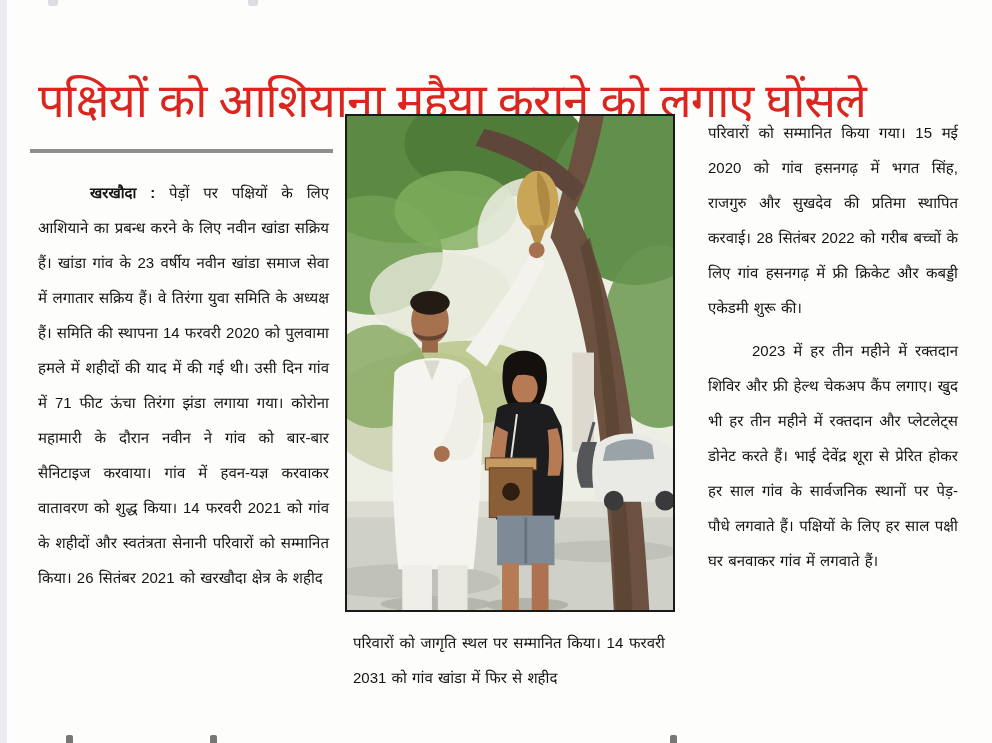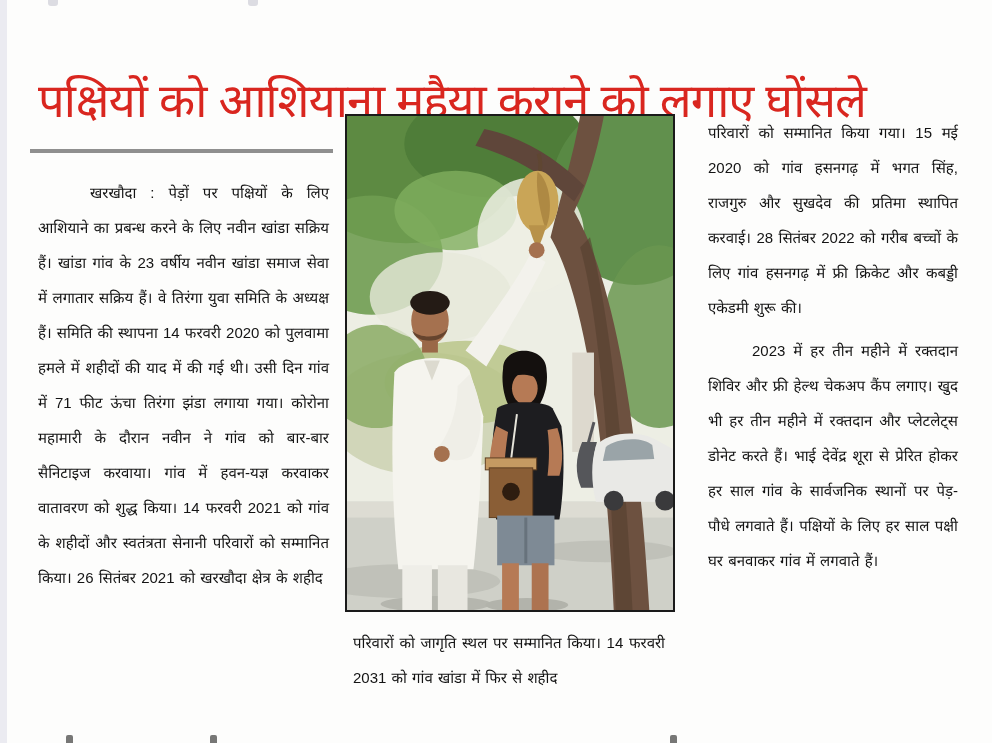--- a/index.html
+++ b/index.html
@@ -16,21 +16,21 @@
     font-size:47px;font-weight:normal;letter-spacing:-1px;white-space:nowrap;overflow:hidden;
     color:var(--c-headline,#d9261f);
   }
 
   .byline{position:absolute;left:62px;top:113px;width:270px;font-size:23px;font-weight:bold;white-space:nowrap;color:#18181a;}
   .byline .arrows{color:var(--c-arrows,#237a23);font-size:19px;letter-spacing:-3px;padding:0 6px 0 2px;vertical-align:1px;}
   .byline-rule{position:absolute;left:30px;top:149px;width:303px;height:4px;background:var(--c-rule,#8f8f8f);}
 
   .body-text{font-size:15px;line-height:35px;text-align:justify;margin:8px;word-spacing:1px;}
   .col-left{position:absolute;left:30px;top:167px;width:307px;height:570px;overflow:hidden;}
-  .dateline{font-weight:normal;}
+  .dateline{font-weight:bold;}
   .first-indent{text-indent:52px;}
 
   .photo-frame{
     position:absolute;left:345px;top:114px;width:330px;height:498px;
     border:2px solid var(--c-border,#1a1a1a);box-sizing:border-box;background:#edeee4;
   }
   .photo-frame svg{display:block;width:100%;height:100%;}
 
   .caption{position:absolute;left:345px;top:617px;width:328px;height:112px;overflow:hidden;}
 

